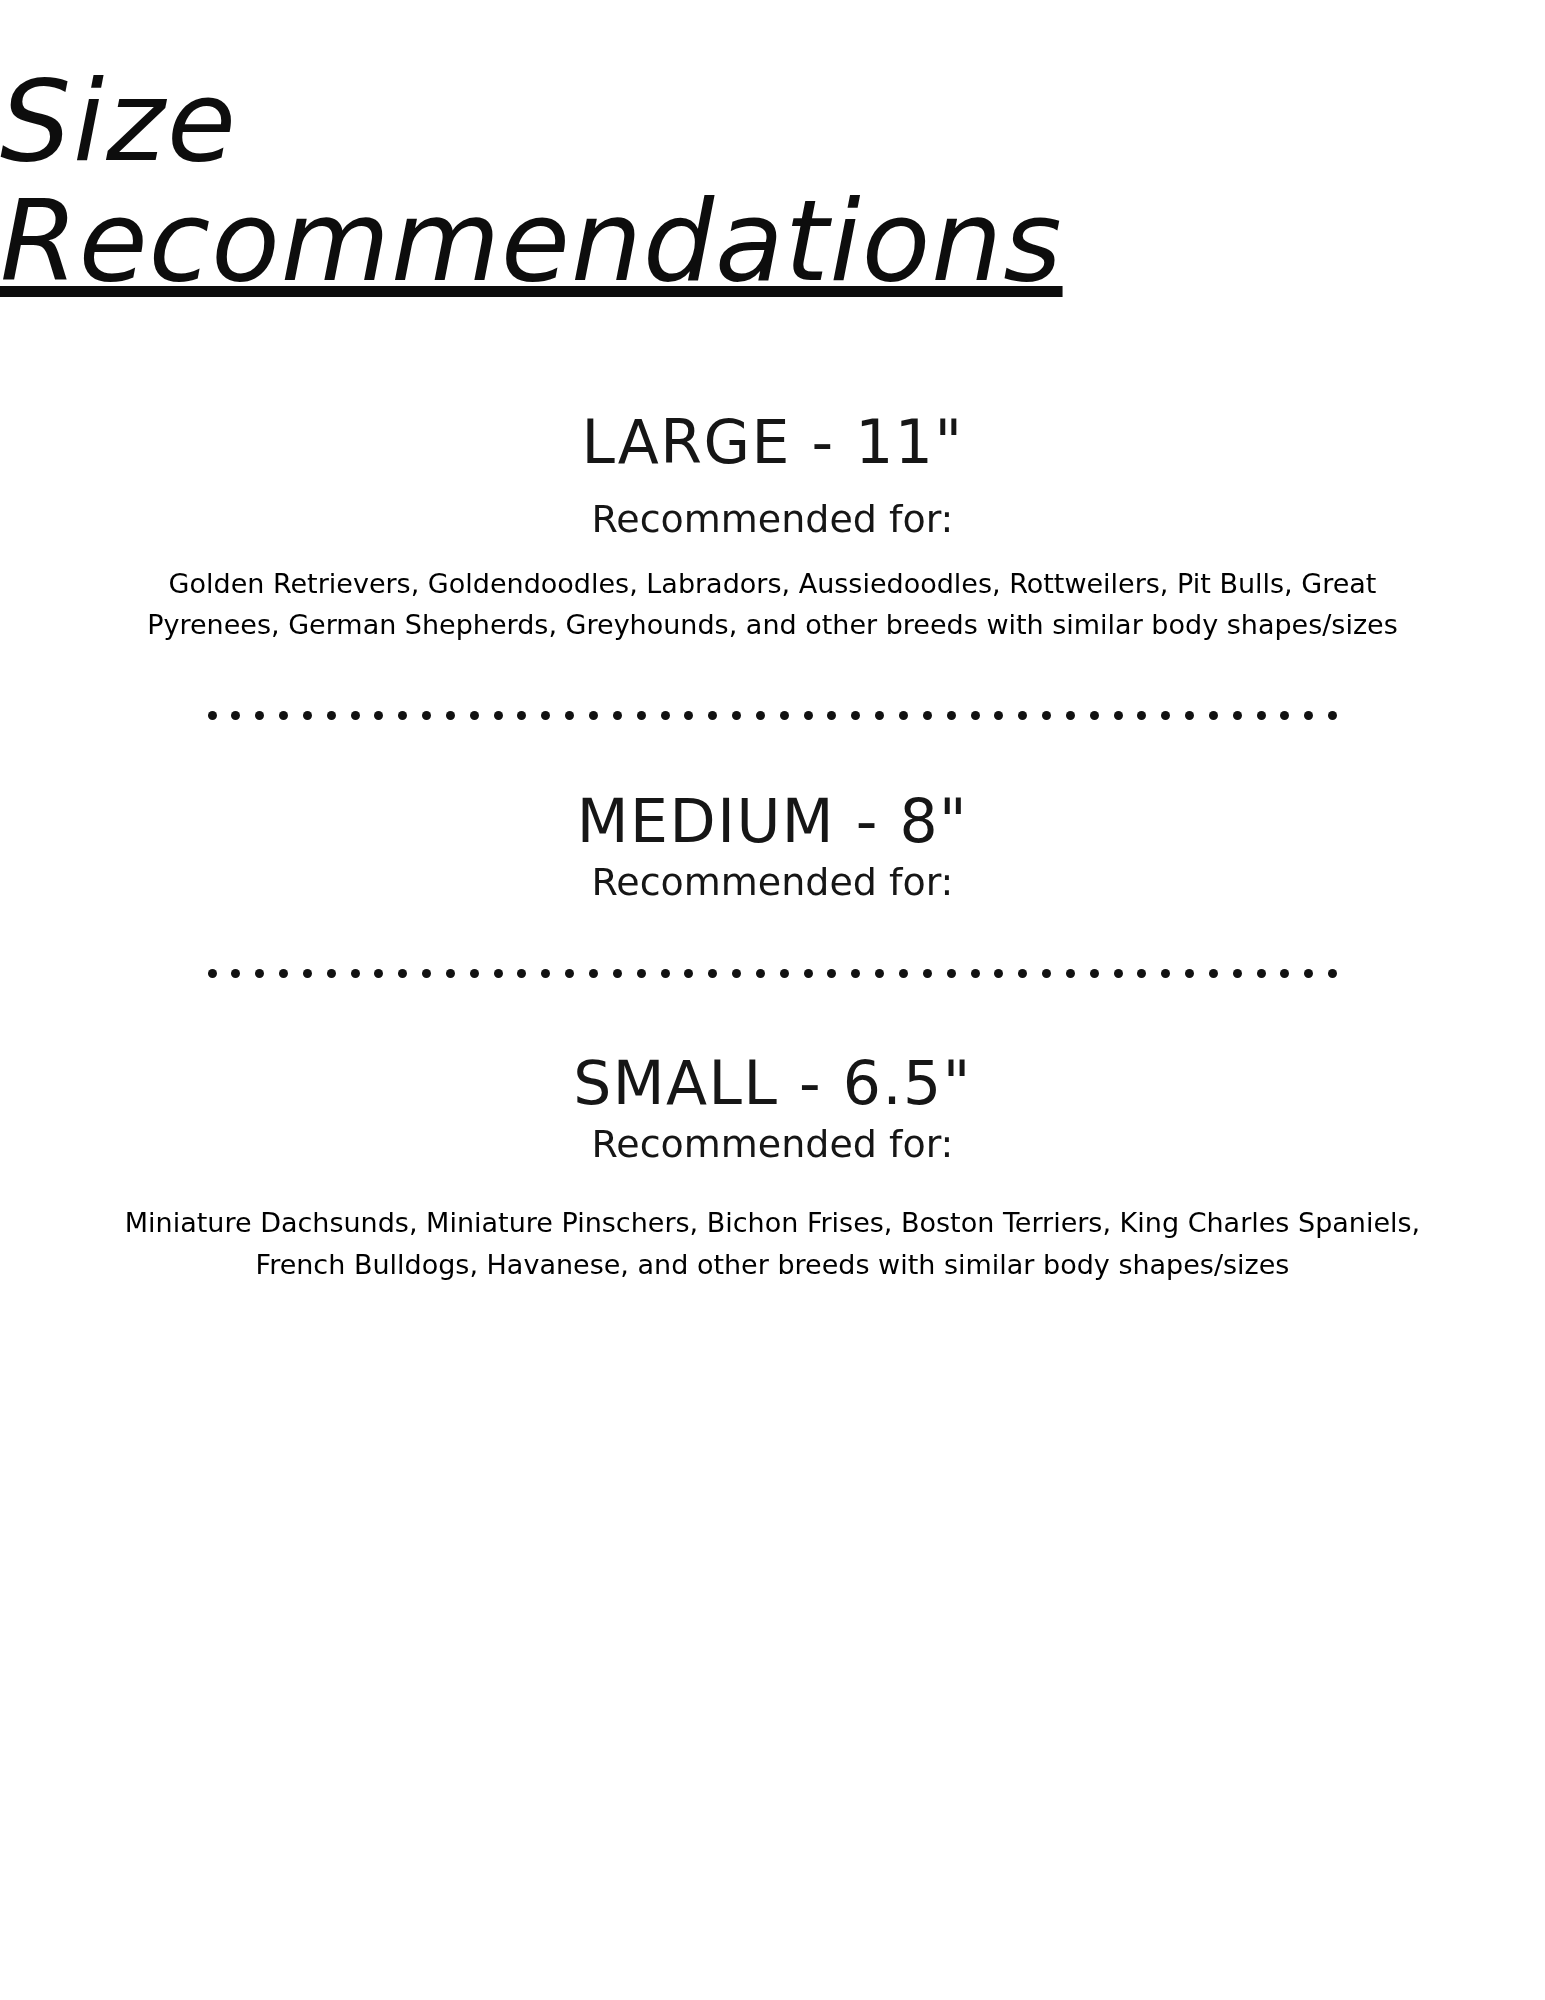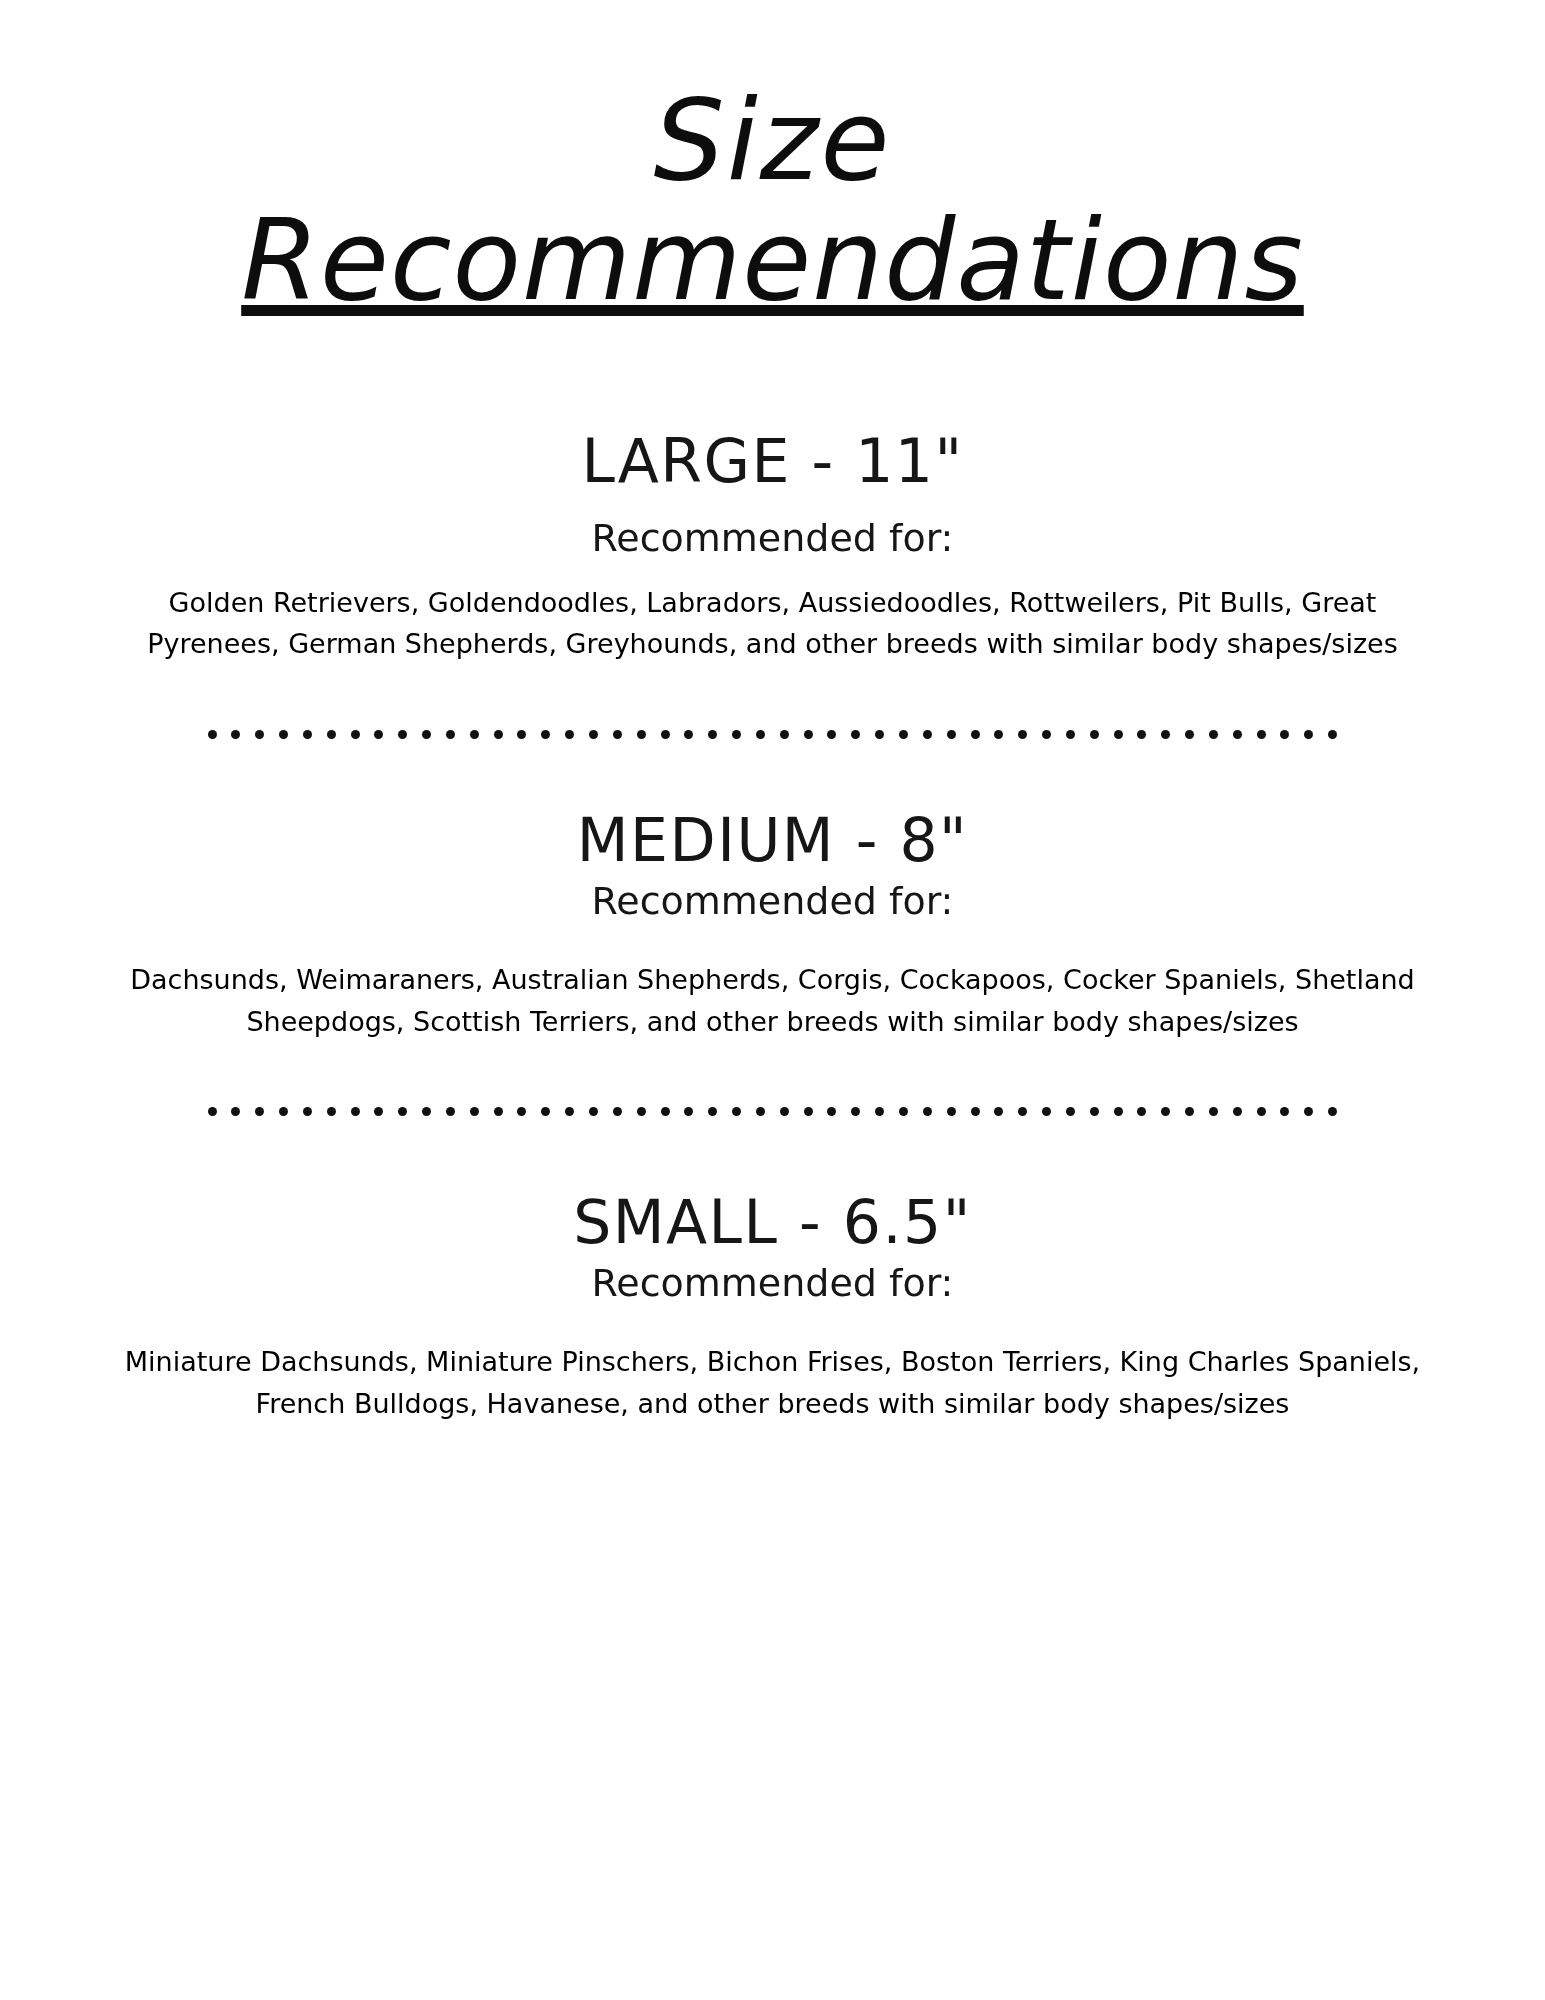--- a/index.html
+++ b/index.html
@@ -19,22 +19,22 @@
     height: 2000px;
     box-sizing: border-box;
     display: flex;
     flex-direction: column;
     align-items: center;
   }
 
   
   .title-block {
     width: 100%;
-    text-align: center;
-    padding-top: 84px;
+    text-align: left;
+    padding-top: 65px;
   }
   .title-line1 {
     font-family: "DejaVu Sans", sans-serif;
     font-size: 112px;
     line-height: 1.0;
     letter-spacing: 2px;
     font-weight: 400;
     font-style: italic;
     color: #0d0d0d;
   }
@@ -172,21 +172,20 @@
         <span class="dot"></span>
         <span class="dot"></span>
         <span class="dot"></span>
         <span class="dot"></span>
         <span class="dot"></span>
     </div>
 
     <div class="section sec-gap-1">
       <div class="section-heading">MEDIUM - 8"</div>
       <div class="section-sub tight">Recommended for:</div>
-      <div class="section-body tight-top">Dachsunds, Weimaraners, Australian Shepherds, Corgis, Cockapoos, Cocker Spaniels, Shetland Sheepdogs, Scottish Terriers, and other breeds with similar body shapes/sizes</div>
     </div>
 
     <div class="divider">
       <span class="dot"></span>
         <span class="dot"></span>
         <span class="dot"></span>
         <span class="dot"></span>
         <span class="dot"></span>
         <span class="dot"></span>
         <span class="dot"></span>

